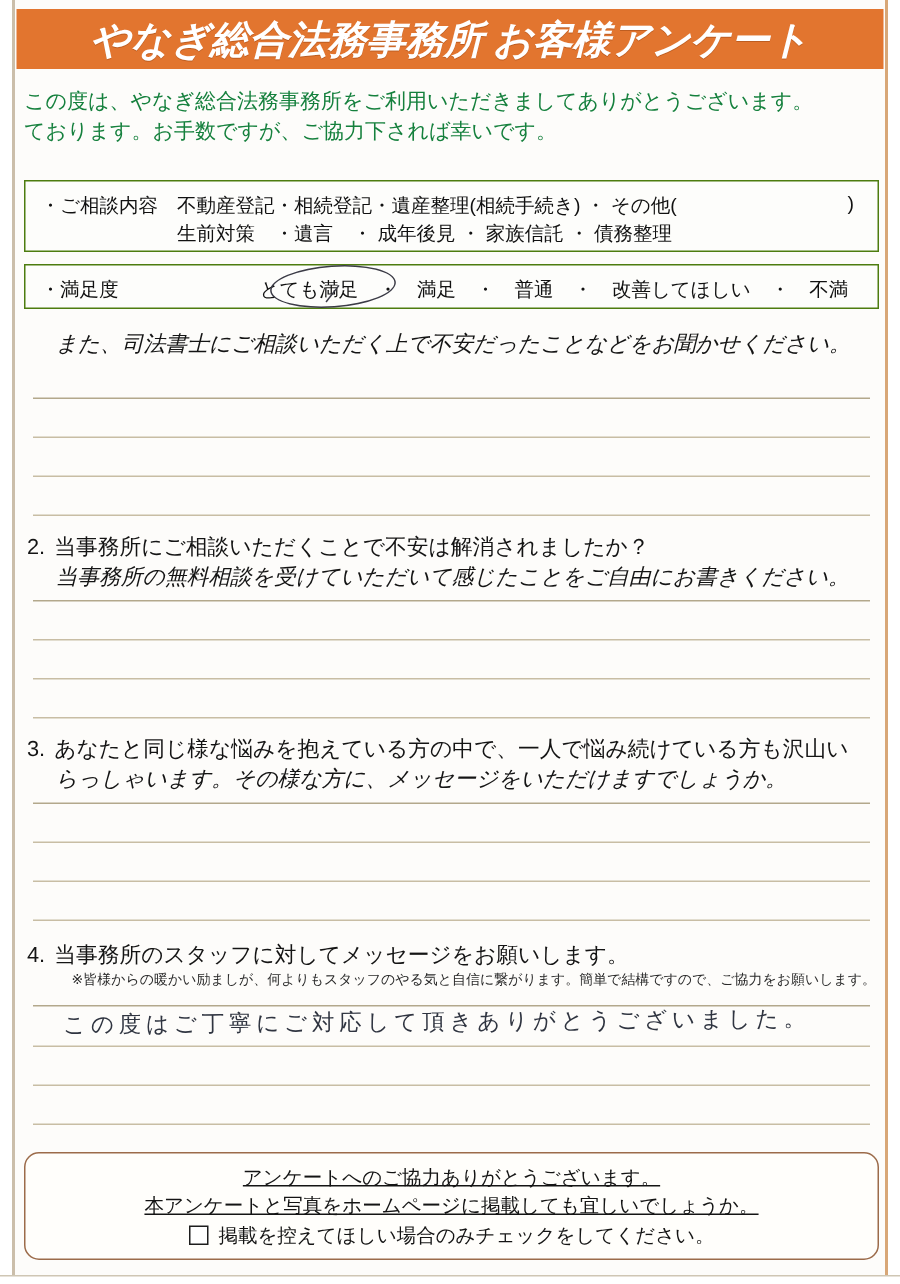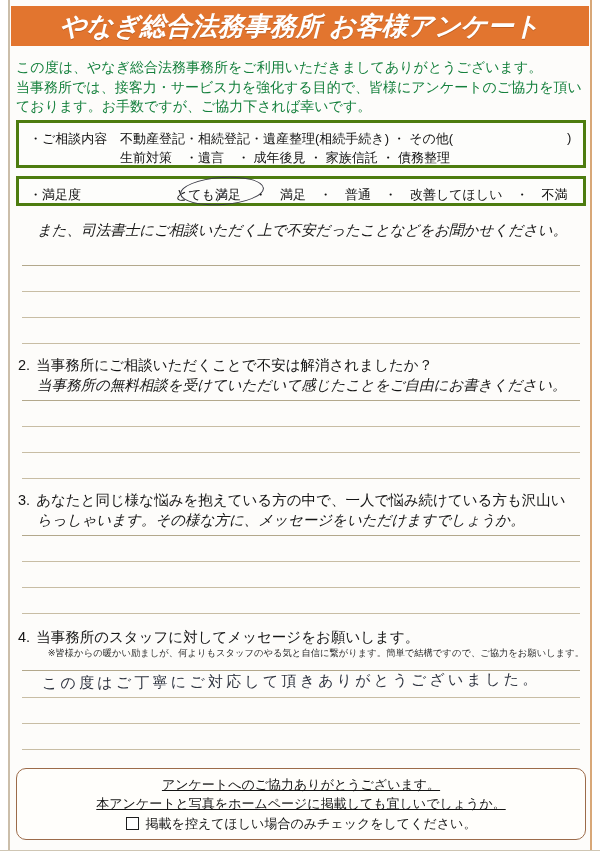--- a/index.html
+++ b/index.html
@@ -61,38 +61,39 @@
     justify-content: center;
   }
   .banner-title {
     color: #ffffff;
     font-size: 26px;
     font-weight: bold;
     font-style: italic;
     letter-spacing: 0px;
     white-space: nowrap;
     text-shadow: 0 1px 0 rgba(120,50,10,.35);
+    font-family: Liberation Serif, serif;
   }
 
   
   .intro {
     position: absolute;
     left: 16px;
     top: 58px;
     width: 570px;
     font-size: 14px;
     line-height: 19.5px;
     color: #15803d;
   }
   .intro div { white-space: nowrap; }
 
   
   .optbox {
     position: absolute;
-    border: 3px solid #4d7c0f;
+    border: 1px solid #4d7c0f;
     background: #fdfdfb;
     box-sizing: border-box;
   }
   #box-consult {
     left: 16px; top: 120px; width: 570px; height: 48px;
   }
   #box-satisfy {
     left: 16px; top: 176px; width: 570px; height: 30px;
   }
   .opt-label {
@@ -225,21 +226,20 @@
   <div class="edge-left"></div>
   <div class="edge-right2"></div>
   <div class="edge-right"></div>
 
   <div class="banner">
     <div class="banner-title">やなぎ総合法務事務所 お客様アンケート</div>
   </div>
 
   <div class="intro">
     <div>この度は、やなぎ総合法務事務所をご利用いただきましてありがとうございます。</div>
-    <div>当事務所では、接客力・サービス力を強化する目的で、皆様にアンケートのご協力を頂い</div>
     <div>ております。お手数ですが、ご協力下されば幸いです。</div>
   </div>
 
   <div class="optbox" id="box-consult">
     <div class="opt-label" style="left:10px; top:7px;">・ご相談内容</div>
     <div class="opt-row" style="left:101px; top:7px;">不動産登記・相続登記・遺産整理(相続手続き) ・ その他(</div>
     <div class="opt-row" style="left:548px; top:7px;">)</div>
     <div class="opt-row" style="left:101px; top:26px;">生前対策　・遺言　・ 成年後見 ・ 家族信託 ・ 債務整理</div>
   </div>
 

